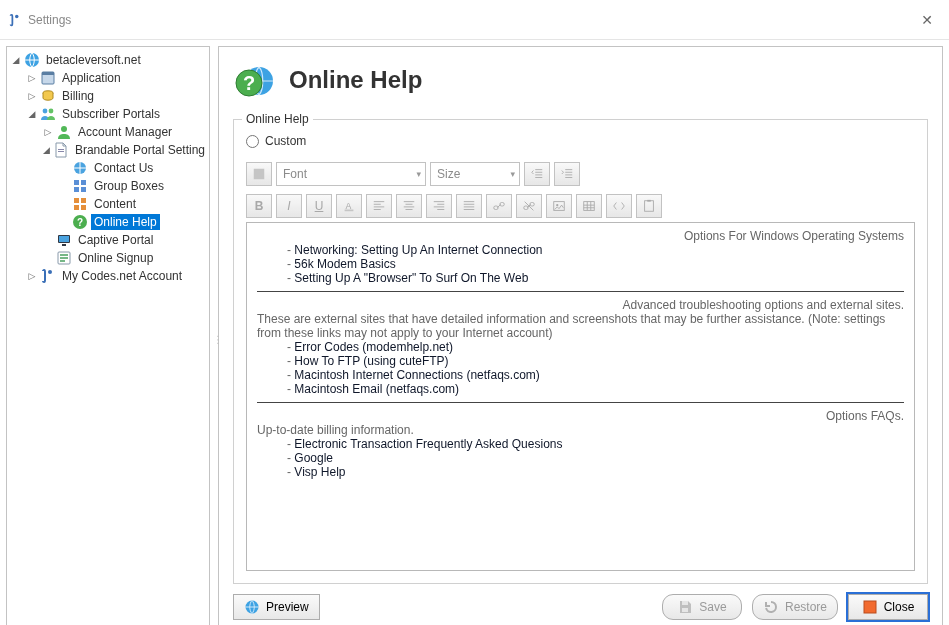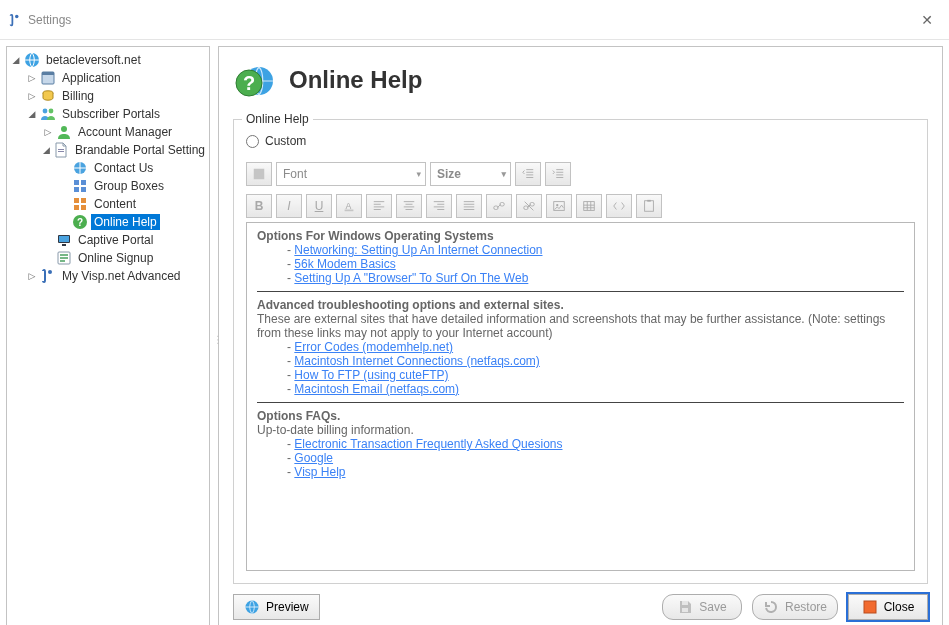--- a/index.html
+++ b/index.html
@@ -133,35 +133,35 @@
     padding: 0 6px;
     color: #777;
     position: relative;
     cursor: default;
   }
   .combo .caret {
     position: absolute; right: 4px; top: 50%; transform: translateY(-50%);
     font-size: 9px; color: #888;
   }
   .combo.font { width: 150px; }
-  .combo.size { width: 81px; font-weight: bold; }
+  .combo.size { width: 90px; }
   .editor {
     border: 1px solid #b8b8b8;
     background: #fff;
     padding: 6px 10px;
     overflow: auto;
     flex: 1;
     min-height: 0;
     color: #666;
     font-size: 12px;
   }
-  .editor .sect-title { font-weight: bold; }
+  .editor .sect-title { font-weight: normal; text-align: right; }
   .editor hr { border: none; border-top: 1px solid #444; margin: 6px 0; }
   .editor .bullet { padding-left: 30px; }
-  .editor a { color: #3b82f6; text-decoration: underline; cursor: default; }
+  .editor a { color: #0f172a; cursor: default; }
   .footer {
     display: flex; align-items: center;
     gap: 10px;
     padding-top: 10px;
   }
   .footer .spacer { flex: 1; }
   .btn {
     height: 20px;
     min-width: 80px;
     border: 1px solid #adadad;
@@ -359,21 +359,21 @@
             </li>
             <li>
               <div class="row">
                 <span class="expander">▷</span>
                 <span class="node-icon">
                   <svg viewBox="0 0 16 16" width="16" height="16">
                       <path fill="#3a6fb7" d="M4 1c2 0 2 2 2 4v6c0 2 0 4-2 4-1 0-2-1-2-2h2V3H2c0-1 1-2 2-2z"></path>
                       <circle cx="10" cy="4" r="2" fill="#3a6fb7"></circle>
                     </svg>
                 </span>
-                <span class="label">My Visp.net Advanced</span>
+                <span class="label">My Codes.net Account</span>
               </div>
             </li>
           </ul>
         </li>
       </ul>
     </div>
   </div>
 
   <div class="main">
     <span class="split-handle">⋮</span>
@@ -507,22 +507,22 @@
 
       <div class="editor">
         <div class="sect-title">Options For Windows Operating Systems</div>
         <div class="bullet">- <a>Networking: Setting Up An Internet Connection</a></div>
         <div class="bullet">- <a>56k Modem Basics</a></div>
         <div class="bullet">- <a>Setting Up A "Browser" To Surf On The Web</a></div>
         <hr>
         <div class="sect-title">Advanced troubleshooting options and external sites.</div>
         <div>These are external sites that have detailed information and screenshots that may be further assistance. (Note: settings from these links may not apply to your Internet account)</div>
         <div class="bullet">- <a>Error Codes (modemhelp.net)</a></div>
+        <div class="bullet">- <a>How To FTP (using cuteFTP)</a></div>
         <div class="bullet">- <a>Macintosh Internet Connections (netfaqs.com)</a></div>
-        <div class="bullet">- <a>How To FTP (using cuteFTP)</a></div>
         <div class="bullet">- <a>Macintosh Email (netfaqs.com)</a></div>
         <hr>
         <div class="sect-title">Options FAQs.</div>
         <div>Up-to-date billing information.</div>
         <div class="bullet">- <a>Electronic Transaction Frequently Asked Quesions </a></div>
         <div class="bullet">- <a>Google </a></div>
         <div class="bullet">- <a>Visp Help</a></div>
       </div>
     </div>
 

